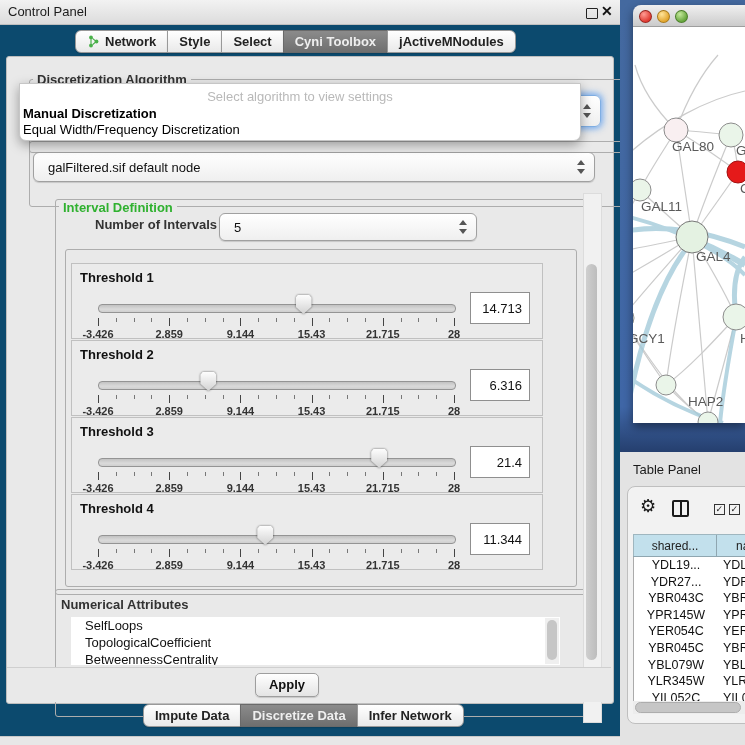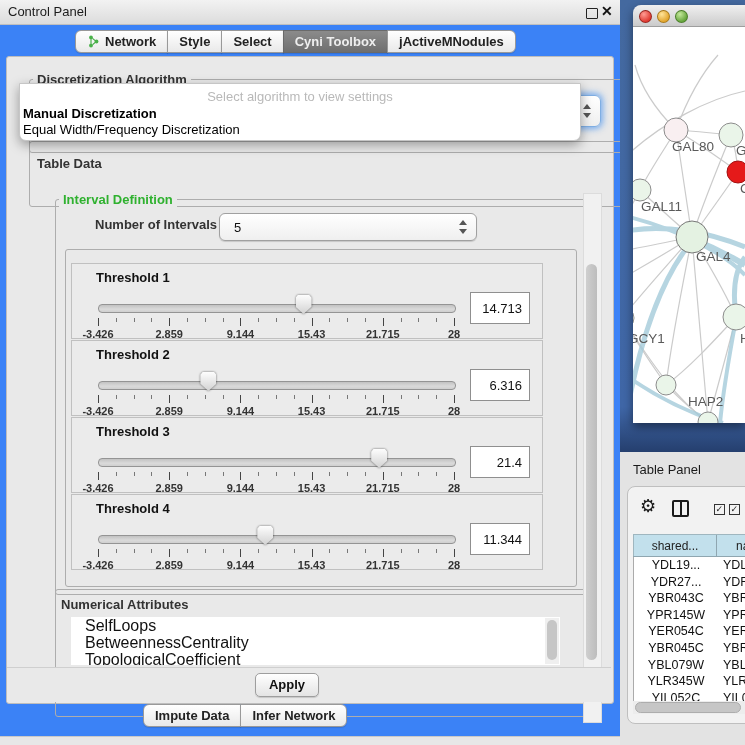--- a/index.html
+++ b/index.html
@@ -1,39 +1,39 @@
 <!DOCTYPE html>
 <html><head>
 <meta charset="utf-8">
 <style>
   html,body{margin:0;padding:0;}
   body{font-family:"Liberation Sans", sans-serif; -webkit-font-smoothing:antialiased;}
   .stage{position:relative;width:745px;height:745px;background:#E4E4E4;overflow:hidden;}
   
-  .cp{position:absolute;left:0;top:0;width:620px;height:745px;background:#3b82f6;}
+  .cp{position:absolute;left:0;top:0;width:620px;height:745px;background:#0c4a6e;}
   .cp-titlebar{position:absolute;left:0;top:0;width:620px;height:24px;
     background:linear-gradient(#F2F2F2,#DCDCDC);border-bottom:1px solid #BFBFBF;}
   .cp-title{position:absolute;left:8px;top:4px;font-size:13px;color:#1b1b1b;}
   .float-btn{position:absolute;left:586px;top:8px;width:10px;height:9px;border:1.5px solid #222;border-radius:1px;}
   .close-btn{position:absolute;left:601px;top:3px;font-size:14px;font-weight:700;color:#111;}
   .segmented{position:absolute;display:flex;height:23px;}
   .seg{display:flex;align-items:center;gap:5px;padding:0 11px;height:21px;border:1px solid #999;
     margin-left:-1px;background:linear-gradient(#FFFFFF,#E9E9E9);font-size:13px;font-weight:600;color:#222;
     white-space:nowrap;box-shadow:0 1px 1px rgba(0,0,0,.12);}
   .seg:first-child{border-radius:6px 0 0 6px;margin-left:0;}
   .seg:last-child{border-radius:0 6px 6px 0;}
   .seg.sel{background:linear-gradient(#8B8B8B,#6F6F6F);color:#EFEFEF;border-color:#6A6A6A;}
   .top-tabs{left:75px;top:30px;}
   .bottom-tabs{left:143px;top:704px;}
   .cp-panel{position:absolute;left:6px;top:56px;width:606px;height:646px;background:#E9E9E9;
     border:1px solid #BDBDBD;border-radius:3px;}
   .groupbox{position:absolute;border:1px solid #ADADAD;border-radius:3px;background:transparent;}
   .group-label{position:absolute;font-size:13px;font-weight:700;background:#E9E9E9;padding:0 4px;white-space:nowrap;}
   .lab-dark{color:#333;}
-  .lab-green{color:#2FB12F;}
+  .lab-green{color:#2FB12F;margin-top:8px;}
   .lab-blue{color:#2A2AD5;}
   
   .combo{position:absolute;background:linear-gradient(#FFFFFF,#EFEFEF);border:1px solid #A0A0A0;
     border-radius:6px;box-shadow:0 1px 1px rgba(0,0,0,.15);}
   .combo-text{position:absolute;left:14px;top:50%;transform:translateY(-50%);font-size:13px;color:#111;white-space:nowrap;}
   .stepper{position:absolute;right:8px;top:50%;transform:translateY(-50%);width:9px;height:14px;}
   .arr-up,.arr-dn{position:absolute;left:0;width:0;height:0;border-left:4.5px solid transparent;border-right:4.5px solid transparent;}
   .arr-up{top:0;border-bottom:5px solid #555;}
   .arr-dn{bottom:0;border-top:5px solid #555;}
   .algo-combo{left:26px;top:94px;width:566px;height:30px;border-color:#7FAEE3;
@@ -43,36 +43,36 @@
     border:1px solid #C6C6C6;border-radius:0 0 7px 7px;box-shadow:0 4px 12px rgba(0,0,0,.35);z-index:30;}
   .popup-prompt{position:absolute;left:0;top:5px;width:100%;text-align:center;font-size:13px;color:#B9B9B9;}
   .opt{position:absolute;left:3px;font-size:13px;color:#000;white-space:nowrap;}
   .opt.bold{font-weight:700;}
   
   .vscroll{position:absolute;left:576px;top:136px;width:17px;height:528px;background:#F1F1F1;border:1px solid #DcDcDc;}
   .vthumb{position:absolute;left:2px;top:70px;width:11px;height:396px;border-radius:6px;
     background:linear-gradient(90deg,#CFCFCF,#BDBDBD);}
   
   .th-box{position:absolute;left:8px;width:470px;height:74px;border:1px solid #C0C0C0;background:#EBEBEB;}
-  .th-label{position:absolute;left:24px;top:6px;font-size:13px;font-weight:700;color:#111;}
+  .th-label{position:absolute;left:8px;top:6px;font-size:13px;font-weight:700;color:#111;}
   .th-track{position:absolute;left:26px;top:40px;width:356px;height:7px;border-radius:4px;
     border:1px solid #949494;background:linear-gradient(#C2C2C2,#DADADA 60%,#CFCFCF);}
   .th-thumb{position:absolute;top:31px;width:16px;height:19px;filter:drop-shadow(0 0 1px rgba(0,0,0,.55));z-index:3;}
   .th-thumb::before{content:'';position:absolute;inset:0;background:linear-gradient(#FDFDFD,#D2D2D2);
     clip-path:polygon(50% 100%, 0 62%, 0 14%, 14% 0, 86% 0, 100% 14%, 100% 62%);}
   .tick{position:absolute;top:0;width:1px;background:#777;height:4px;}
   .tick.major{background:#444;height:8px;}
   .th-ticks{position:absolute;left:0;top:54px;width:100%;height:9px;}
   .ticklab{position:absolute;top:0;transform:translateX(-50%);font-size:11px;font-weight:700;color:#333;white-space:nowrap;}
   .th-ticklabels{position:absolute;left:0;top:64px;width:100%;height:12px;}
   .th-value{position:absolute;left:398px;top:28px;width:60px;height:32px;background:#FFF;border:1px solid #8F8F8F;
     font-size:13px;color:#111;text-align:right;line-height:32px;padding-right:7px;box-sizing:border-box;}
   
   .attr-list{position:absolute;left:64px;top:616px;width:489px;height:48px;background:#FFF;overflow:hidden;}
-  .attr-item{font-size:16px;color:#111;padding-left:14px;line-height:17px;white-space:nowrap;}
+  .attr-item{font-size:13px;color:#111;padding-left:14px;line-height:17px;white-space:nowrap;}
   .list-scroll{position:absolute;right:1px;top:1px;width:14px;height:46px;background:#EFEFEF;}
   .list-thumb{position:absolute;left:2px;top:2px;width:10px;height:40px;border-radius:5px;background:#C6C6C6;}
   
   .bottom-bar{position:absolute;left:0px;top:610px;width:604px;height:34px;background:#E9E9E9;
     border-top:1px solid #CFCFCF;z-index:10;}
   .apply-btn{position:absolute;left:248px;top:5px;width:62px;height:22px;border:1px solid #9E9E9E;border-radius:5px;
     background:linear-gradient(#FFFFFF,#E4E4E4);font-size:13px;font-weight:600;color:#111;
     text-align:center;line-height:22px;box-shadow:0 1px 1px rgba(0,0,0,.15);}
   .cp-bottomline{position:absolute;left:0;top:736px;width:620px;height:9px;background:#E7E7E7;border-top:1px solid #C9C9C9;}
   
@@ -164,20 +164,27 @@
       <div class="popup" style="top:26px;">
         <div class="popup-prompt">Select algorithm to view settings</div>
         <div id="algo-options">
             <div class="opt bold" style="top: 22px;">Manual Discretization</div>
             <div class="opt" style="top: 38px;">Equal Width/Frequency Discretization</div>
           </div>
       </div>
 
       <fieldset class="groupbox" style="left:20px;top:84px;width:576px;height:48px;"></fieldset>
       <span class="group-label lab-dark" style="left:26px;top:77px;font-weight:600;margin-top:22px;">Table Data</span>
+      <div class="combo" style="left:26px;top:95px;width:560px;height:28px;">
+        <span class="combo-text">galFiltered.sif default node</span>
+        <span class="stepper">
+            <span class="arr-up"></span>
+            <span class="arr-dn"></span>
+          </span>
+      </div>
 
       <fieldset class="groupbox" style="left:46px;top:142px;width:508px;height:378px;"></fieldset>
       <span class="group-label lab-green" style="left:52px;top:135px;">Interval Definition</span>
 
       <span class="group-label lab-dark" style="left:84px;top:160px;background:transparent;">Number of Intervals</span>
       <div class="combo" style="left:212px;top:156px;width:256px;height:26px;">
         <span class="combo-text">5</span>
         <span class="stepper">
             <span class="arr-up"></span>
             <span class="arr-dn"></span>
@@ -333,39 +340,42 @@
               <span class="ticklab" style="left: 382px;">28</span>
             </div>
     <div class="th-value">11.344</div>
   </div>
         </div>
 
       <fieldset class="groupbox" style="left:46px;top:532px;width:508px;height:110px;"></fieldset>
       <span class="group-label lab-dark" style="left:50px;top:540px;background:transparent;">Numerical Attributes</span>
       <div class="attr-list" style="top:560px;" id="attr-list">
         <div class="attr-item">SelfLoops</div>
+          <div class="attr-item">TopologicalCoefficient</div>
           <div class="attr-item">BetweennessCentrality</div>
-          <div class="attr-item">TopologicalCoefficient</div>
           <div class="list-scroll">
             <div class="list-thumb"></div>
           </div>
       </div>
 
       <div class="vscroll">
         <div class="vthumb"></div>
       </div>
 
       <div class="bottom-bar">
         <div class="apply-btn">Apply</div>
       </div>
     </div>
 
     <nav class="segmented bottom-tabs" id="bottom-tabs">
         <div class="seg">
           <span>Impute Data</span>
+        </div>
+        <div class="seg sel">
+          <span>Discretize Data</span>
         </div>
         <div class="seg">
           <span>Infer Network</span>
         </div>
       </nav>
     <div class="cp-bottomline"></div>
   </section>
 
   <section class="desktop">
     <div class="desktop-blue"></div>

